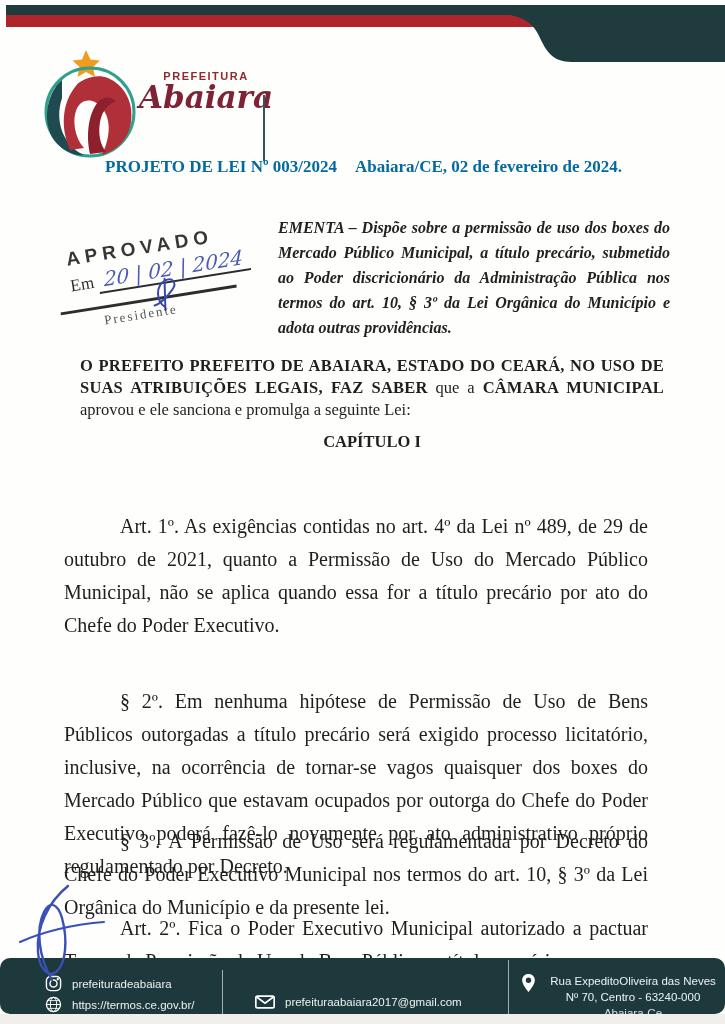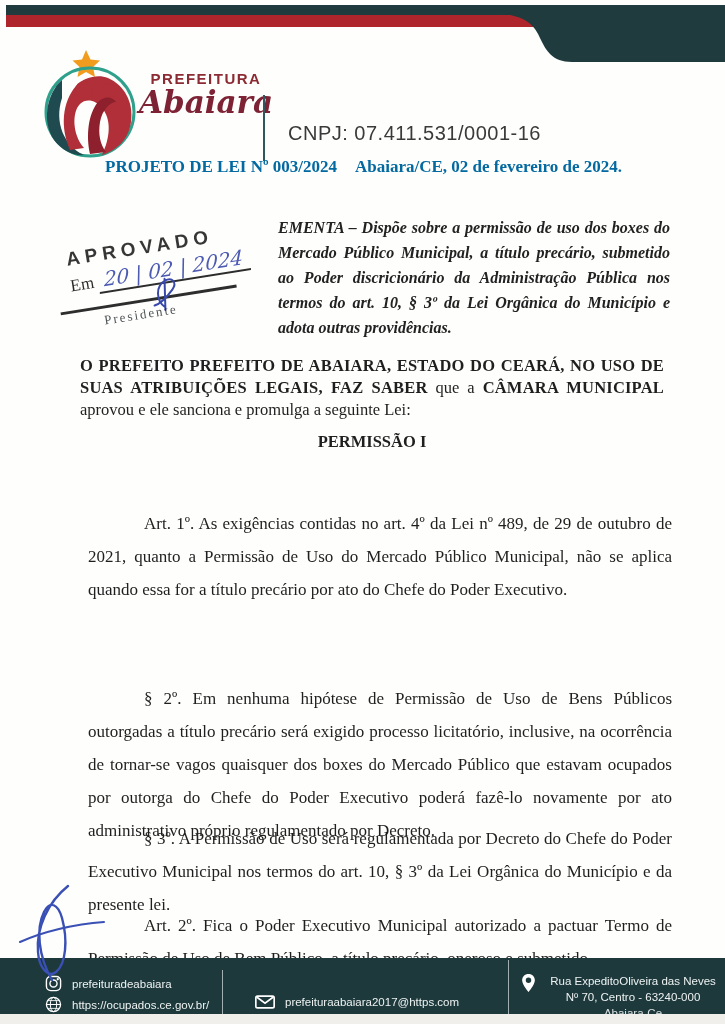--- a/index.html
+++ b/index.html
@@ -7,21 +7,21 @@
     position:relative;width:725px;height:1024px;margin:0 auto;
     background:#fefefc;overflow:hidden;
     font-family:"Liberation Serif", serif;color:#1f1f1f;
   }
   
   .top-deco{position:absolute;top:0;left:0;width:725px;height:70px;}
   
   .logo-wrap{position:absolute;top:42px;left:40px;width:230px;height:120px;}
   .logo-emblem{position:absolute;left:0;top:8px;width:104px;height:110px;}
   .brand-text{position:absolute;left:96px;top:28px;width:140px;text-align:center;}
-  .brand-top{font-family:"Liberation Sans",sans-serif;font-weight:bold;font-size:15px;
+  .brand-top{font-family:"Liberation Sans",sans-serif;font-weight:bold;font-size:11px;
     letter-spacing:1.5px;color:#8c2b33;display:block;}
   .brand-name{font-family:"DejaVu Serif",serif;font-style:italic;font-weight:bold;
     font-size:31px;color:#7d2335;display:block;margin-top:-3px;}
   .hdr-divider{position:absolute;left:263px;top:95px;width:2px;height:66px;background:#31575e;}
   .cnpj{position:absolute;left:288px;top:122px;
     font-family:"Liberation Sans",sans-serif;font-size:20px;color:#3a3a3a;letter-spacing:.5px;}
   
   .title-row{position:absolute;top:157px;left:105px;width:560px;
     font-weight:bold;font-size:17px;color:#0369a1;white-space:nowrap;}
   .title-row .gap{display:inline-block;width:18px;}
@@ -40,33 +40,33 @@
   .stamp-role{font-size:13px;letter-spacing:2px;color:#20262a;opacity:.8;margin-left:28px;margin-top:-2px;}
   
   .ementa{position:absolute;top:215px;left:278px;width:392px;
     font-weight:bold;font-style:italic;font-size:16px;line-height:25px;
     text-align:justify;color:#222;}
   .preamble{position:absolute;top:355px;left:80px;width:584px;
     font-size:16.5px;line-height:22px;text-align:justify;}
   .preamble b{letter-spacing:.2px;}
   .chapter{position:absolute;top:431px;left:80px;width:584px;text-align:center;
     font-weight:bold;font-size:16.5px;line-height:22px;}
-  .lawtext{position:absolute;left:88px;width:584px;
-    font-size:17px;line-height:33px;text-align:justify;text-indent:56px;}
+  .lawtext{position:absolute;left:64px;width:584px;
+    font-size:20px;line-height:33px;text-align:justify;text-indent:56px;}
   .p-art1{top:490px;}
   .p-par1{top:578px;}
   .p-par2{top:665px;}
   .p-par3{top:805px;}
   .p-art2{top:892px;}
   
   .rubric{position:absolute;left:8px;top:880px;z-index:6;}
   
   .footer{position:absolute;left:0px;top:958px;width:725px;height:56px;
     background:#1d393c;overflow:hidden;color:#eef2f2;
-    font-family:"Liberation Sans",sans-serif;font-size:11.5px;}
+    font-family:"Liberation Sans",sans-serif;font-size:11.5px;border-radius:10px;}
   .footer .vdiv1{position:absolute;left:222px;top:12px;width:1px;height:44px;background:#cfd8d8;opacity:.75;}
   .footer .vdiv2{position:absolute;left:508px;top:2px;width:1px;height:54px;background:#cfd8d8;opacity:.75;}
   .f-item{position:absolute;display:flex;align-items:center;gap:10px;white-space:nowrap;}
   .f-insta{left:45px;top:17px;}
   .f-web{left:45px;top:38px;}
   .f-mail{left:255px;top:37px;}
   .f-pin{left:521px;top:15px;}
   .f-addr{position:absolute;left:548px;top:15px;width:170px;text-align:center;line-height:16px;}
   .f-addr .clip{opacity:.9;}
   .below-footer{position:absolute;left:0;top:1014px;width:725px;height:10px;background:#f0efec;}
@@ -97,21 +97,20 @@
       <circle cx="68" cy="40" r="7" fill="#b02f38"></circle>
 
       <path d="M50,104 C46,86 48,64 58,52 C64,46 72,46 76,52 C70,52 62,60 60,72 C58,84 60,94 66,102 Z" fill="#8e1f2c"></path>
     </svg>
     <div class="brand-text">
       <span class="brand-top">PREFEITURA</span>
       <span class="brand-name">Abaiara</span>
     </div>
   </div>
   <div class="hdr-divider"></div>
-  <div class="cnpj">CNPJ: 07.411.531/0001-16</div>
 
   <div class="title-row">
     <span>PROJETO DE LEI Nº 003/2024</span><span class="gap"></span><span>Abaiara/CE, 02 de fevereiro de 2024.</span>
   </div>
 
   <div class="stamp">
     <div class="stamp-approved">APROVADO</div>
     <div class="stamp-line2">
       <span class="stamp-em">Em</span>
       <span class="stamp-date">20 | 02 | 2024</span>
@@ -125,21 +124,21 @@
     <div class="stamp-role">Presidente</div>
   </div>
 
   <div class="ementa">EMENTA – Dispõe sobre a permissão de uso dos boxes do Mercado Público Municipal, a título precário, submetido ao Poder discricionário da Administração Pública nos termos do art. 10, § 3º da Lei Orgânica do Município e adota outras providências.</div>
 
   <div class="preamble">
     <b>O PREFEITO PREFEITO DE ABAIARA, ESTADO DO CEARÁ, NO USO DE SUAS ATRIBUIÇÕES LEGAIS, FAZ SABER</b><span> que a </span><b>CÂMARA MUNICIPAL</b><span> aprovou e ele sanciona e promulga a seguinte Lei:</span>
   </div>
 
   <div class="chapter">
-    <div>PERMISSÃO I</div>
+    <div>CAPÍTULO I</div>
   </div>
 
   <p class="lawtext p-art1">Art. 1º. As exigências contidas no art. 4º da Lei nº 489, de 29 de outubro de 2021, quanto a Permissão de Uso do Mercado Público Municipal, não se aplica quando essa for a título precário por ato do Chefe do Poder Executivo.</p>
   <p class="lawtext p-par2">§ 2º. Em nenhuma hipótese de Permissão de Uso de Bens Públicos outorgadas a título precário será exigido processo licitatório, inclusive, na ocorrência de tornar-se vagos quaisquer dos boxes do Mercado Público que estavam ocupados por outorga do Chefe do Poder Executivo poderá fazê-lo novamente por ato administrativo próprio regulamentado por Decreto.</p>
   <p class="lawtext p-par3">§ 3º. A Permissão de Uso será regulamentada por Decreto do Chefe do Poder Executivo Municipal nos termos do art. 10, § 3º da Lei Orgânica do Município e da presente lei.</p>
   <p class="lawtext p-art2">Art. 2º.  Fica o Poder Executivo Municipal autorizado a pactuar Termo de Permissão de Uso de Bem Público, a título precário, oneroso e submetido</p>
 
   <svg class="rubric" width="120" height="110" viewBox="0 0 120 110">
     <path d="M60,6 C40,22 28,48 30,72 C31,88 40,98 48,92 C58,84 60,60 54,38 C50,24 42,20 36,32 C28,48 30,76 44,100" fill="none" stroke="#3a50b5" stroke-width="2.4" stroke-linecap="round"></path>
     <path d="M12,62 C34,52 66,44 96,42" fill="none" stroke="#3a50b5" stroke-width="2" stroke-linecap="round"></path>
@@ -159,29 +158,29 @@
     </div>
 
     <div class="f-item f-web">
       <svg width="17" height="17" viewBox="0 0 24 24">
         <circle cx="12" cy="12" r="10" fill="none" stroke="#fff" stroke-width="1.8"></circle>
         <ellipse cx="12" cy="12" rx="4.5" ry="10" fill="none" stroke="#fff" stroke-width="1.4"></ellipse>
         <line x1="2" y1="12" x2="22" y2="12" stroke="#fff" stroke-width="1.4"></line>
         <line x1="3.5" y1="6.5" x2="20.5" y2="6.5" stroke="#fff" stroke-width="1.2"></line>
         <line x1="3.5" y1="17.5" x2="20.5" y2="17.5" stroke="#fff" stroke-width="1.2"></line>
       </svg>
-      <span>https://ocupados.ce.gov.br/</span>
+      <span>https://termos.ce.gov.br/</span>
     </div>
 
     <div class="f-item f-mail">
       <svg width="20" height="14" viewBox="0 0 24 16">
         <rect x="1" y="1" width="22" height="14" rx="2" fill="none" stroke="#fff" stroke-width="2"></rect>
         <path d="M2,2 L12,9.5 L22,2" fill="none" stroke="#fff" stroke-width="2"></path>
       </svg>
-      <span>prefeituraabaiara2017@https.com</span>
+      <span>prefeituraabaiara2017@gmail.com</span>
     </div>
 
     <div class="f-item f-pin">
       <svg width="15" height="20" viewBox="0 0 16 22">
         <path d="M8,1 C4,1 1,4 1,8 C1,13 8,21 8,21 C8,21 15,13 15,8 C15,4 12,1 8,1 Z M8,11 A3,3 0 1,1 8,5 A3,3 0 1,1 8,11 Z" fill="#fff"></path>
       </svg>
     </div>
     <div class="f-addr">
       <div>Rua ExpeditoOliveira das Neves</div>
       <div>Nº 70, Centro - 63240-000</div>

